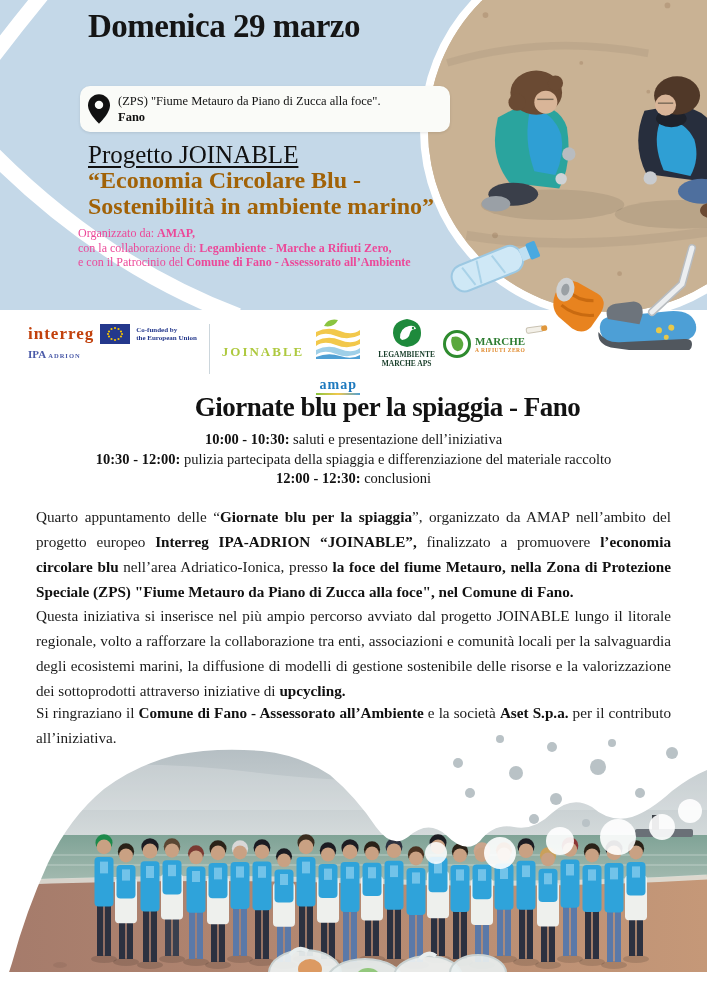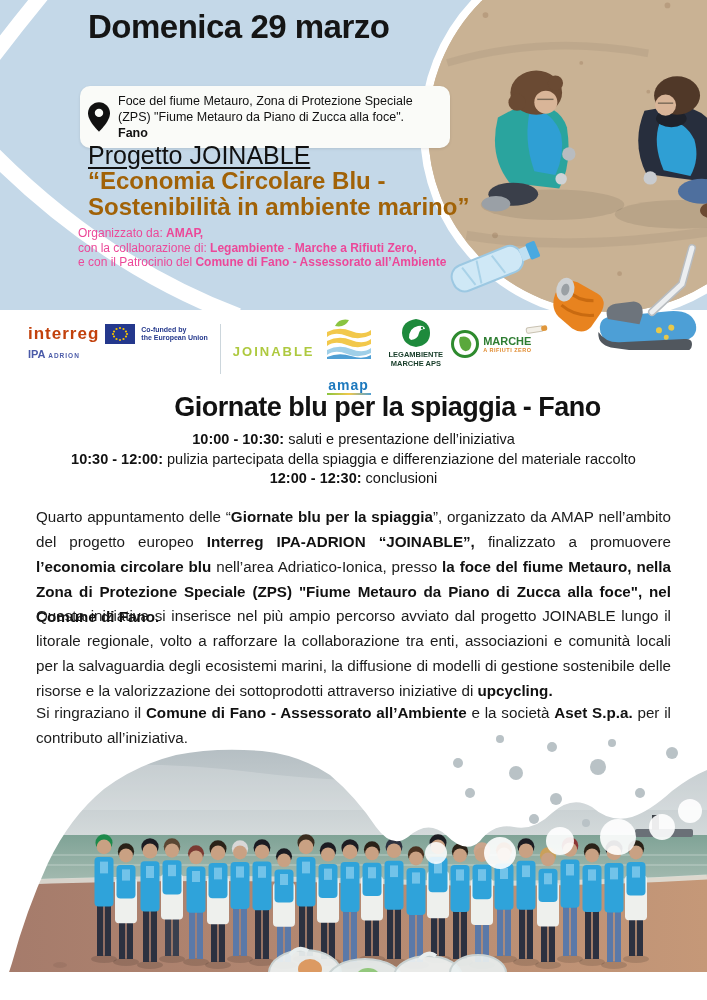--- a/index.html
+++ b/index.html
@@ -1,17 +1,17 @@
 <!DOCTYPE html>
 <html><head>
 <meta charset="utf-8">
 <style>
   html,body{margin:0;padding:0;background:#ffffff;}
   .page{position:relative;width:707px;height:972px;overflow:hidden;background:#fff;
-        font-family:Liberation Sans, sans-serif;color:#1b1b1b;}
+        font-family:Liberation Serif, serif;color:#1b1b1b;}
   
   .header-bg{position:absolute;left:0;top:0;width:707px;height:310px;background:#c4d8e8;}
   .header-arcs{position:absolute;left:0;top:0;z-index:1;pointer-events:none;}
   .hdr{position:absolute;z-index:3;}
   .date-text{left:88px;top:8px;font-size:33px;font-weight:bold;letter-spacing:-0.5px;color:#151515;}
   .time-text{left:88px;top:47px;font-size:25px;font-weight:bold;color:#151515;}
   .loc-card{left:80px;top:86px;width:352px;background:#fafbf8;border-radius:10px;
             box-shadow:0 1px 3px rgba(0,0,0,.10);padding:7px 10px 7px 8px;display:flex;gap:8px;align-items:center;}
   .loc-text{font-size:12.5px;line-height:1.28;color:#111;}
   .loc-text .city{font-weight:bold;}
@@ -146,21 +146,20 @@
   </svg>
 
   <div class="hdr date-text">Domenica 29 marzo</div>
 
   <div class="hdr loc-card">
     <svg width="22" height="30" viewBox="0 0 24 32">
       <path d="M12,0 C5.4,0 0,5.4 0,12 C0,21 12,32 12,32 C12,32 24,21 24,12 C24,5.4 18.6,0 12,0 Z" fill="#111"></path>
       <circle cx="12" cy="11.5" r="4.6" fill="#fafbf8"></circle>
     </svg>
     <div class="loc-text">
-      <div>Foce del fiume Metauro, Zona di Protezione Speciale</div>
       <div>(ZPS) "Fiume Metauro da Piano di Zucca alla foce".</div>
       <div class="city">Fano</div>
     </div>
   </div>
 
   <div class="hdr proj-title">Progetto JOINABLE</div>
   <div class="hdr proj-sub">
     <div>“Economia Circolare Blu -</div>
     <div>Sostenibilità in ambiente marino”</div>
   </div>

